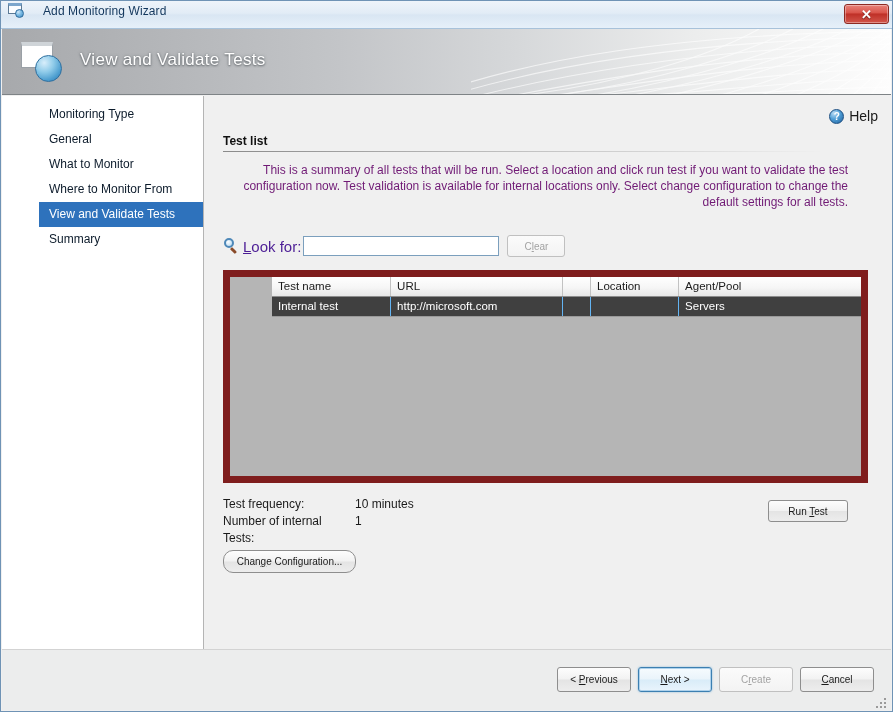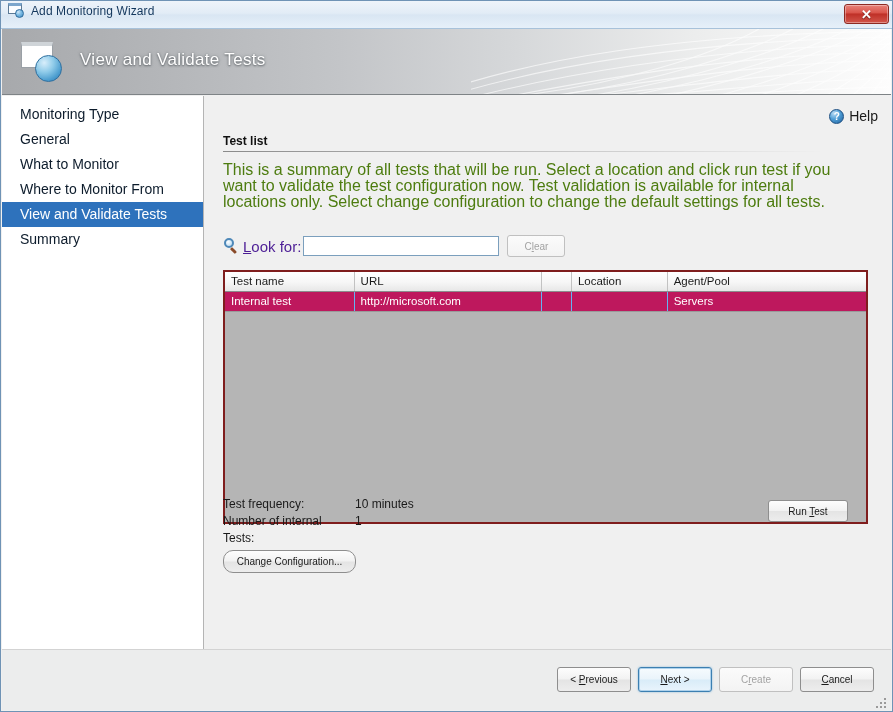--- a/index.html
+++ b/index.html
@@ -30,20 +30,21 @@
     height: 28px;
     background: linear-gradient(to bottom, #eef4fa 0%, #e2ecf6 45%, #d9e6f3 52%, #e6f0f9 100%);
     border-bottom: 1px solid #a8c2da;
     box-sizing: border-box;
   }
   .titlebar-inner {
     display: flex;
     align-items: center;
     height: 19px;
     padding-left: 7px;
+    gap: 12px;
   }
   .win-icon {
     position: relative;
     width: 17px;
     height: 15px;
     margin-right: 6px;
     flex: none;
   }
   .win-icon .sheet {
     position: absolute;
@@ -148,25 +149,26 @@
     width: 202px;
     height: 553px;
     background: #ffffff;
     border-right: 1px solid #b4b4b4;
     box-sizing: border-box;
     padding-top: 6px;
   }
   .nav-item {
     height: 25px;
     line-height: 25px;
-    padding-left: 18px;
-    font-size: 14px;
+    padding-left: 10px;
+    font-size: 12px;
     color: #0c1b2b;
     white-space: nowrap;
     cursor: default;
+    margin-left: 37px;
   }
   .nav-item.selected {
     background: #2e72bc;
     color: #ffffff;
   }
 
   .content {
     position: absolute;
     left: 203px; top: 95px;
     width: 688px;
@@ -213,23 +215,24 @@
   .section-head .rule {
     margin-top: 3px;
     height: 1px;
     background: linear-gradient(to right, #8a8a8a 0%, #bdbdbd 45%, #f0f0f0 100%);
   }
 
   .desc {
     position: absolute;
     left: 19px; top: 66px;
     width: 625px;
-    font-size: 16px;
-    color: #4d7c0f;
+    font-size: 12px;
+    color: #701a75;
     line-height: 16px;
+    text-align: right;
   }
 
   
   .search-row {
     position: absolute;
     left: 19px; top: 139px;
     display: flex;
     align-items: center;
   }
   .search-icon {
@@ -295,25 +298,26 @@
   .btn-clear {
     width: 58px; height: 22px;
     margin-left: 8px;
   }
 
   
   .grid {
     position: absolute;
     left: 19px; top: 174px;
     width: 645px;
-    height: 254px;
-    border: 2px solid #7f1d1d;
+    height: 213px;
+    border: 7px solid #7f1d1d;
     background: #b5b5b5;
     box-sizing: border-box;
     overflow: hidden;
+    padding-left: 42px;
   }
   .grid-header {
     display: flex;
     height: 19px;
     background: linear-gradient(to bottom, #ffffff 0%, #f6f6f6 55%, #e7e7e7 100%);
     border-bottom: 1px solid #8c8c8c;
   }
   .grid-header .cell {
     font-size: 11.5px;
     color: #1a1a1a;
@@ -321,21 +325,21 @@
     padding-left: 6px;
     border-right: 1px solid #c2c2c2;
     box-sizing: border-box;
     overflow: hidden;
     white-space: nowrap;
     cursor: default;
   }
   .grid-row {
     display: flex;
     height: 19px;
-    background: #be185d;
+    background: #404040;
     border-bottom: 1px solid #9a9a9a;
   }
   .grid-row .cell {
     font-size: 11.5px;
     color: #ffffff;
     line-height: 18px;
     padding-left: 6px;
     border-right: 1px solid #63b4f3;
     box-sizing: border-box;
     overflow: hidden;

